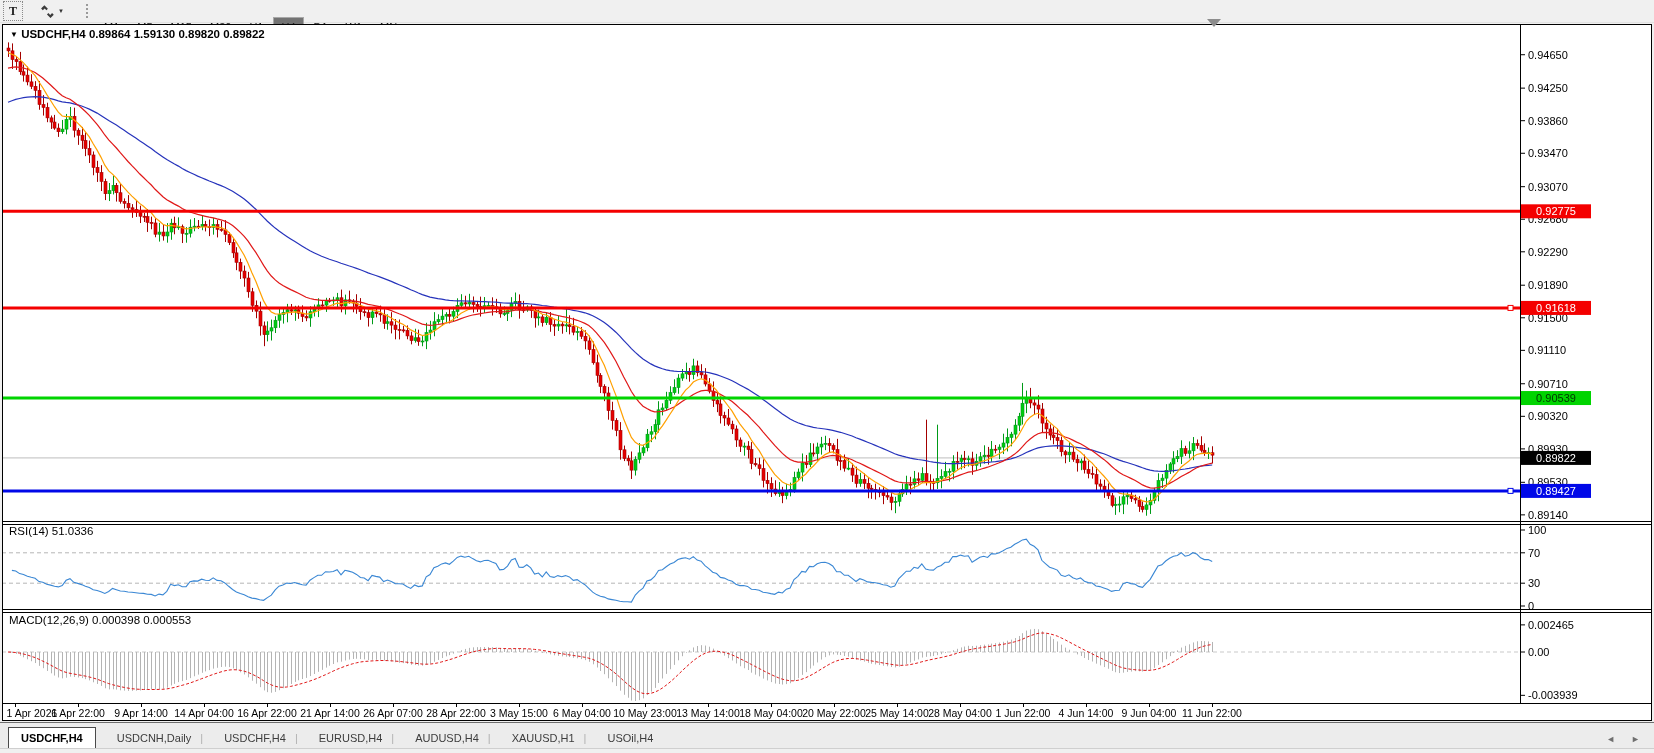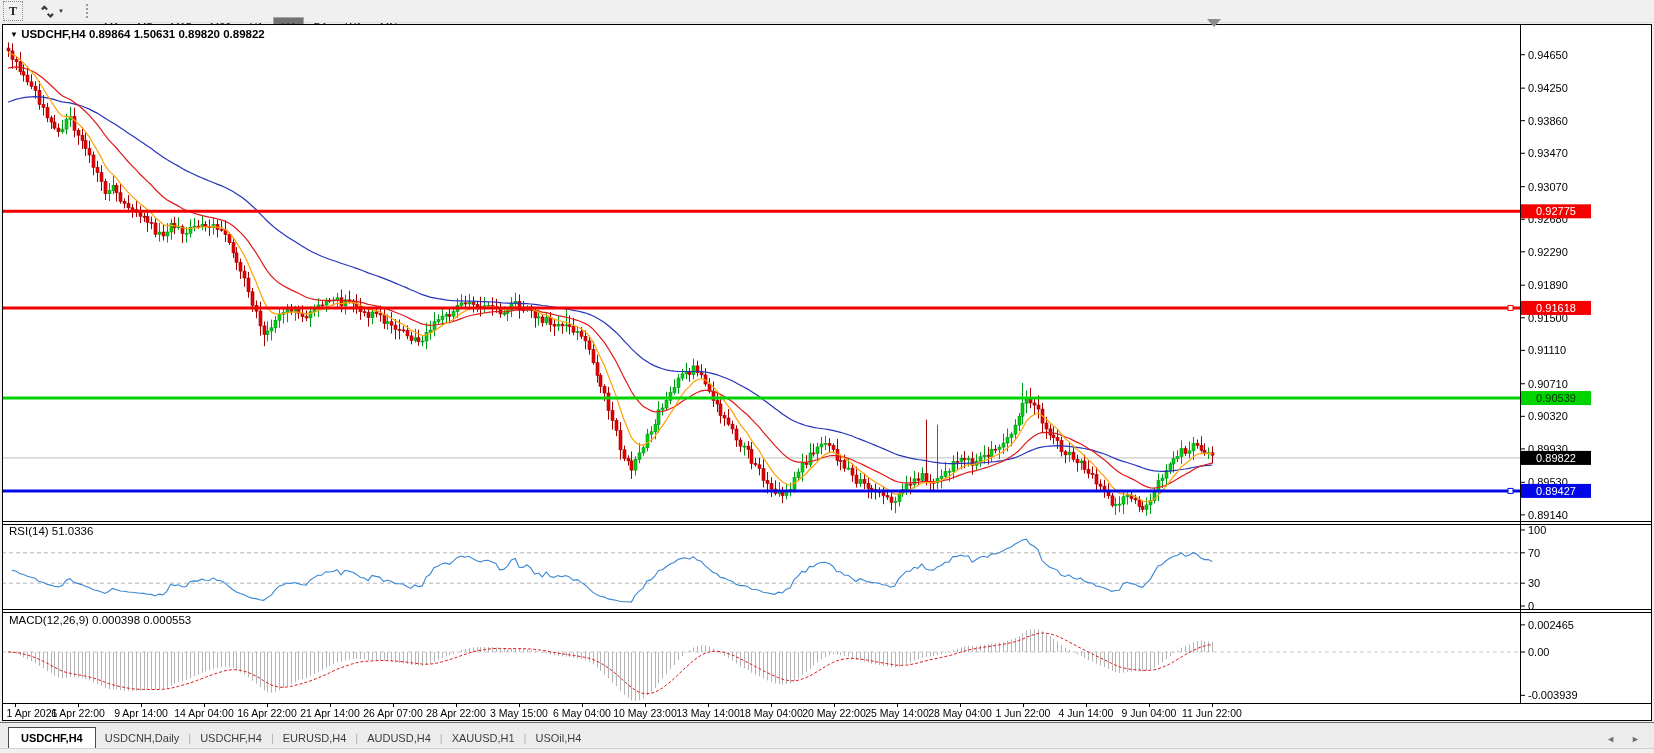--- a/index.html
+++ b/index.html
@@ -27,21 +27,21 @@
   #macd-label{left:7px;top:590px;font-size:11.5px;text-align:right;}
 
   
   #shift-marker{position:absolute;left:1207px;top:19px;width:0;height:0;z-index:6;
     border-left:7px solid transparent;border-right:7px solid transparent;border-top:8px solid #8d8d8d;}
 
   
   #tabbar{position:absolute;left:0;top:722px;width:1654px;height:26px;background:#ececec;
     border-top:1px solid #6e6e6e;display:flex;align-items:flex-end;}
   #tabs{display:flex;align-items:flex-end;margin-left:8px;height:100%;}
-  .tab{font-size:11px;color:#3c3c3c;padding:4px 9px 5px 9px;cursor:default;}
+  .tab{font-size:11px;color:#3c3c3c;padding:4px 9px 5px 21px;cursor:default;}
   .tab.active{background:#fff;border:1px solid #4a4a4a;border-bottom:none;color:#000;
     padding:4px 12px 6px 12px;margin-bottom:0;position:relative;top:1px;font-weight:bold;}
   .tabsep{color:#b0b0b0;font-size:11px;padding-bottom:5px;}
   #tab-nav{margin-left:auto;margin-right:14px;display:flex;gap:16px;align-items:center;height:100%;}
   .navarrow{font-size:9px;color:#6f6f6f;cursor:default;padding-top:6px;}
   #statusbar{position:absolute;left:0;top:748px;width:1654px;height:5px;background:#f0f0f0;
     border-top:1px solid #cfcfcf;}
 </style>
 </head>
 <body>
@@ -1132,21 +1132,21 @@
           <text x="1084" y="693" font-size="10.5" fill="#000" text-anchor="middle">4 Jun 14:00</text>
           <line x1="1147.5" y1="679" x2="1147.5" y2="683" stroke="#000"></line>
           <text x="1147" y="693" font-size="10.5" fill="#000" text-anchor="middle">9 Jun 04:00</text>
           <line x1="1210.5" y1="679" x2="1210.5" y2="683" stroke="#000"></line>
           <text x="1210" y="693" font-size="10.5" fill="#000" text-anchor="middle">11 Jun 22:00</text>
         </g>
       </svg>
     <div id="ohlc-title" class="overlay">
       <span class="tri">▼</span>
       <span>USDCHF,H4</span>
-      <span>0.89864 1.50631 0.89820 0.89822</span>
+      <span>0.89864 1.59130 0.89820 0.89822</span>
     </div>
     <div id="rsi-label" class="overlay">RSI(14) 51.0336</div>
     <div id="macd-label" class="overlay">MACD(12,26,9) 0.000398 0.000553</div>
   </div>
 
   <div id="shift-marker"></div>
 
   <div id="tabbar">
     <div id="tabs">
         <div class="tab active">USDCHF,H4</div>

